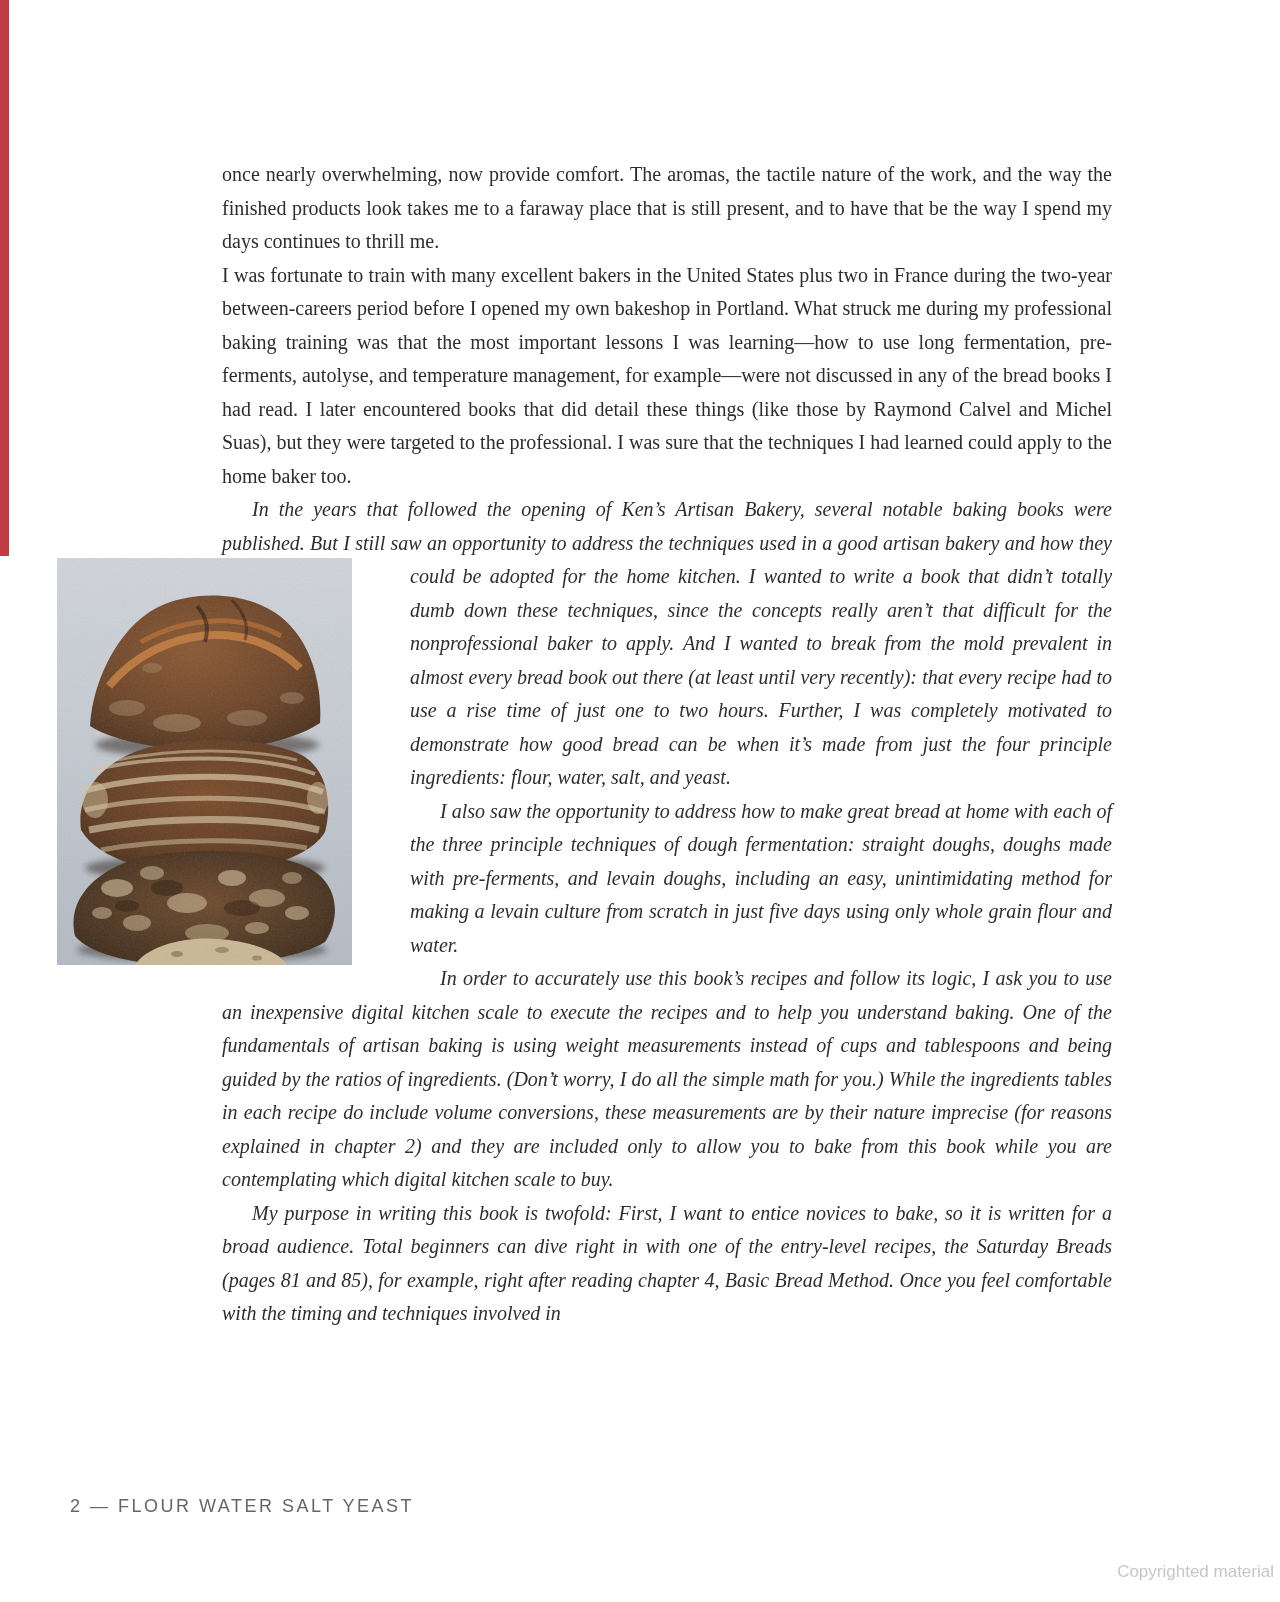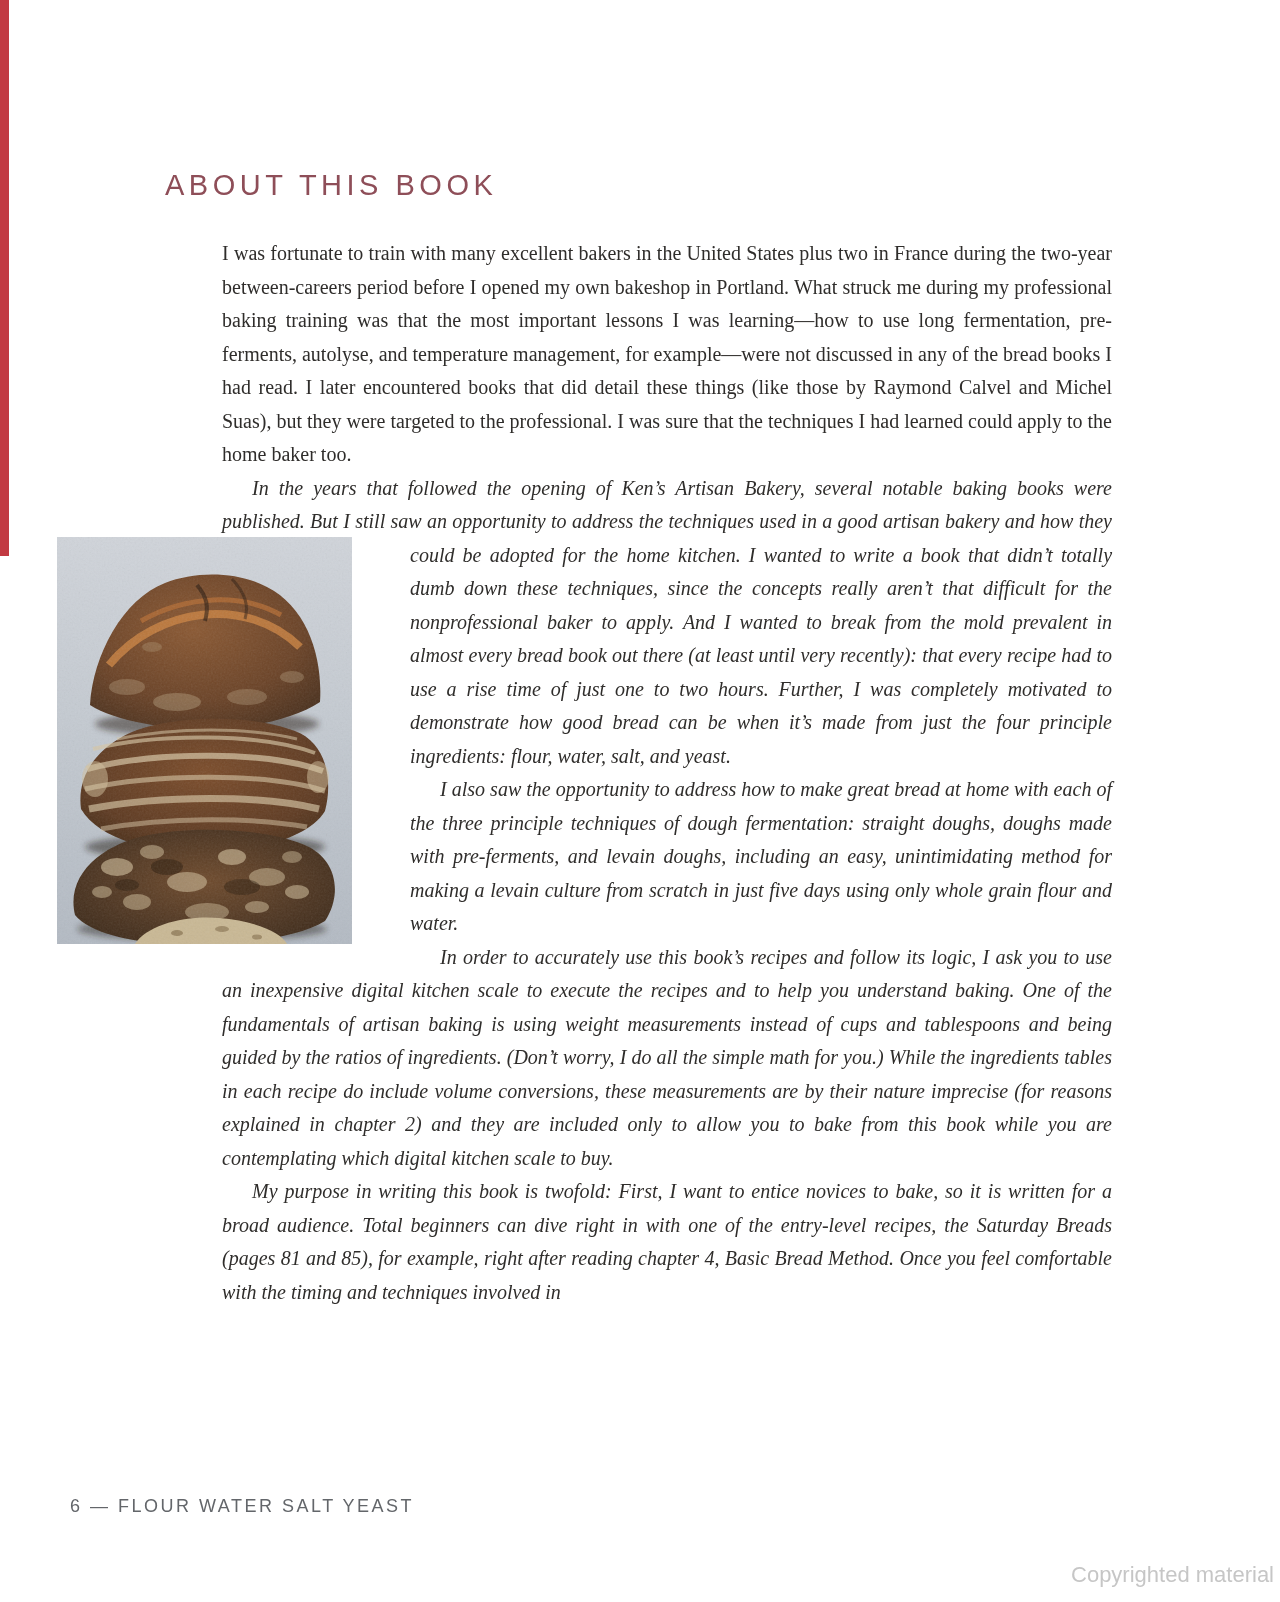--- a/index.html
+++ b/index.html
@@ -55,36 +55,36 @@
     font-family: "Liberation Sans", sans-serif;
     font-size: 18px;
     letter-spacing: 2.5px;
     color: #63666a;
     white-space: nowrap;
   }
   .copyright {
     position: absolute;
     right: 6px; top: 1562px;
     font-family: "Liberation Sans", sans-serif;
-    font-size: 22px;
+    font-size: 17px;
     color: #c6c6c6;
     white-space: nowrap;
   }
 </style>
 </head>
 <body>
 
 <div class="page">
 
   <div class="accent-bar"></div>
 
   <div class="content">
 
+    <p class="body-text">once nearly overwhelming, now provide comfort. The aromas, the tactile nature of the work, and the way the finished products look takes me to a faraway place that is still present, and to have that be the way I spend my days continues to thrill me.</p>
 
-    <h2 class="section-heading">ABOUT THIS BOOK</h2>
 
     <div class="body-flow">
       <p class="body-text">I was fortunate to train with many excellent bakers in the United States plus two in France during the two-year between-careers period before I opened my own bakeshop in Portland. What struck me during my professional baking training was that the most important lessons I was learning—how to use long fermentation, pre-ferments, autolyse, and temperature management, for example—were not discussed in any of the bread books I had read. I later encountered books that did detail these things (like those by Raymond Calvel and Michel Suas), but they were targeted to the professional. I was sure that the techniques I had learned could apply to the home baker too.</p>
 
       <p class="body-text indent"><span>In the years that followed the opening of Ken’s Artisan Bakery, several notable baking books were published. But I still saw an opportunity to address the techniques used in a good artisan bakery and how they could be adopted for the home kitchen. I wanted to write a book </span><span class="photo-float">
             <svg viewBox="0 0 295 407" width="295" height="407" preserveAspectRatio="none">
         <defs>
           <linearGradient id="bgGrad" x1="0" y1="0" x2="0" y2="1">
             <stop offset="0" stop-color="#d0d4da"></stop>
             <stop offset="0.45" stop-color="#c4cad1"></stop>
@@ -178,16 +178,16 @@
         <rect width="295" height="407" filter="url(#grain)" opacity="0.12"></rect>
       </svg>
           </span><span>that didn’t totally dumb down these techniques, since the concepts really aren’t that difficult for the nonprofessional baker to apply. And I wanted to break from the mold prevalent in almost every bread book out there (at least until very recently): that every recipe had to use a rise time of just one to two hours. Further, I was completely motivated to demonstrate how good bread can be when it’s made from just the four principle ingredients: flour, water, salt, and yeast.</span></p>
 
       <p class="body-text indent">I also saw the opportunity to address how to make great bread at home with each of the three principle techniques of dough fermentation: straight doughs, doughs made with pre-ferments, and levain doughs, including an easy, unintimidating method for making a levain culture from scratch in just five days using only whole grain flour and water.</p>
       <p class="body-text indent">In order to accurately use this book’s recipes and follow its logic, I ask you to use an inexpensive digital kitchen scale to execute the recipes and to help you understand baking. One of the fundamentals of artisan baking is using weight measurements instead of cups and tablespoons and being guided by the ratios of ingredients. (Don’t worry, I do all the simple math for you.) While the ingredients tables in each recipe do include volume conversions, these measurements are by their nature imprecise (for reasons explained in chapter 2) and they are included only to allow you to bake from this book while you are contemplating which digital kitchen scale to buy.</p>
       <p class="body-text indent">My purpose in writing this book is twofold: First, I want to entice novices to bake, so it is written for a broad audience. Total beginners can dive right in with one of the entry-level recipes, the Saturday Breads (pages 81 and 85), for example, right after reading chapter 4, Basic Bread Method. Once you feel comfortable with the timing and techniques involved in</p>
     </div>
   </div>
 
-  <div class="page-label">6 — FLOUR WATER SALT YEAST</div>
+  <div class="page-label">2 — FLOUR WATER SALT YEAST</div>
   <div class="copyright">Copyrighted material</div>
 
 </div>
 
 </body></html>

